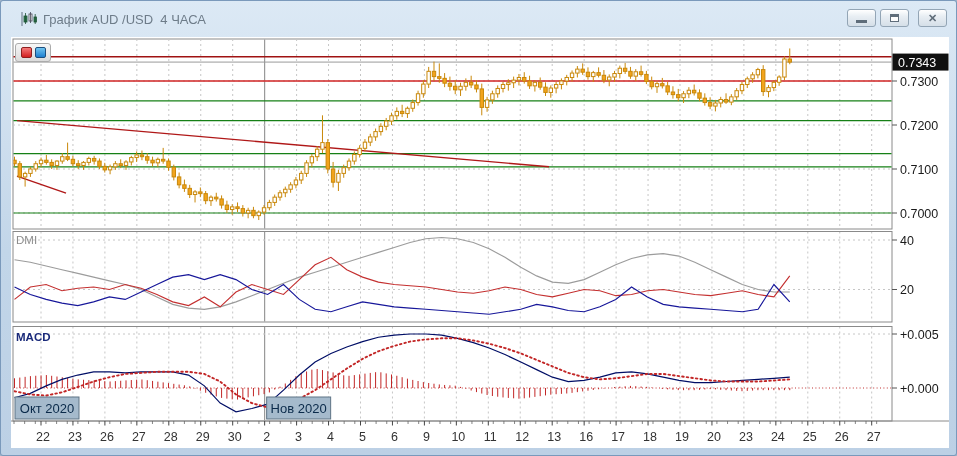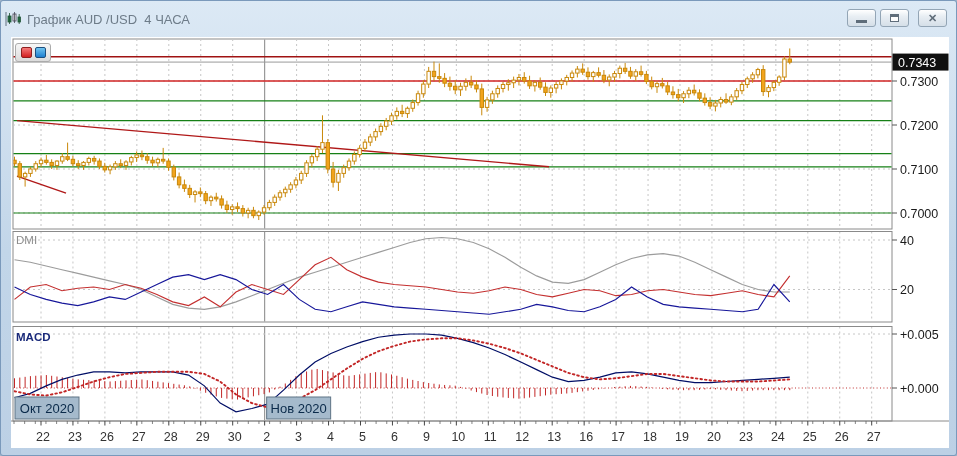--- a/index.html
+++ b/index.html
@@ -1,18 +1,18 @@
 <!DOCTYPE html>
 <html><head>
 <meta charset="utf-8">
 <style>
   html,body{margin:0;padding:0;background:#9FB4C9;font-family:"Liberation Sans",sans-serif;}
   .window{position:relative;width:957px;height:456px;background:linear-gradient(#DCE9F5,#C2D6E9 55%,#BCD0E5);
     border:1px solid #7A99BB;border-radius:3px;box-sizing:border-box;overflow:hidden;}
-  .titlebar{position:absolute;top:0;left:0;right:0;height:36px;display:flex;align-items:center;padding:0 2px;z-index:5;}
+  .titlebar{position:absolute;top:0;left:0;right:0;height:36px;display:flex;align-items:center;padding:0 18px;z-index:5;}
   .title-icon{width:18px;height:16px;display:inline-block;}
   .title-text{color:#6E7C89;font-size:13px;margin-left:6px;white-space:pre;}
   .win-buttons{position:absolute;right:9px;top:8px;display:flex;z-index:6;}
   .wbtn{width:29px;height:18px;border:1px solid #93A5B5;border-radius:3px;margin-left:4px;
     background:linear-gradient(#FFFFFF,#E8EEF3 40%,#D5DFE8);display:flex;align-items:center;justify-content:center;padding:0;}
   .wbtn.close-btn{margin-left:9px;}
   .glyph-min{width:11px;height:3px;background:#5F6D7A;margin-top:7px;}
   .glyph-restore{width:9px;height:8px;border:1px solid #5F6D7A;border-top:3px solid #5F6D7A;background:#FDFDFD;box-sizing:border-box;}
   .glyph-close{font-size:11px;font-weight:bold;color:#5F6D7A;line-height:1;}
   #chart-svg{position:absolute;left:0;top:0;z-index:1;}

